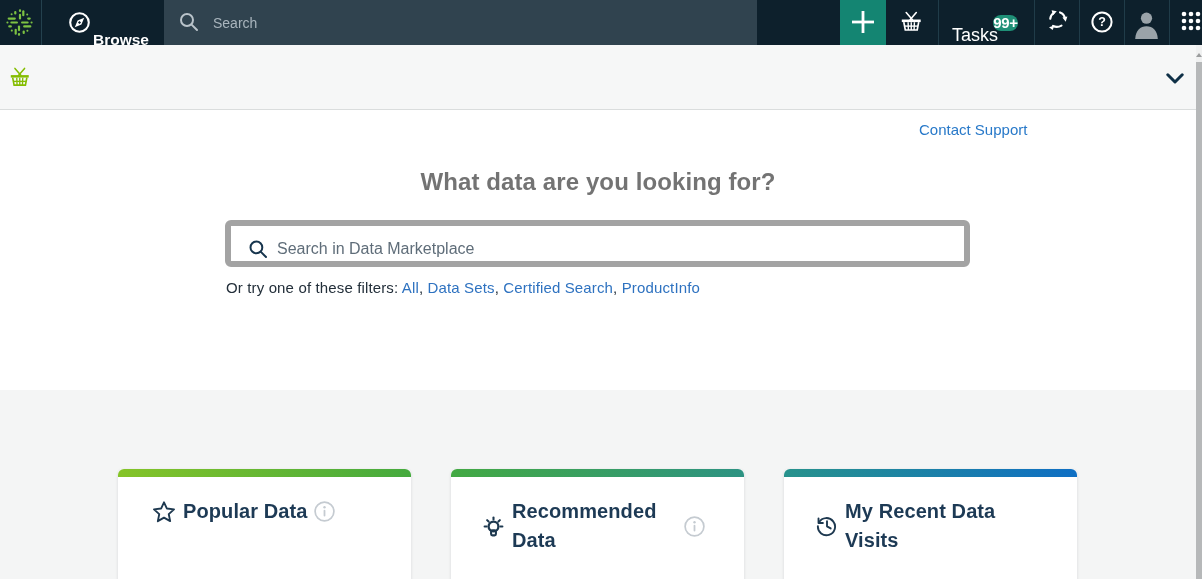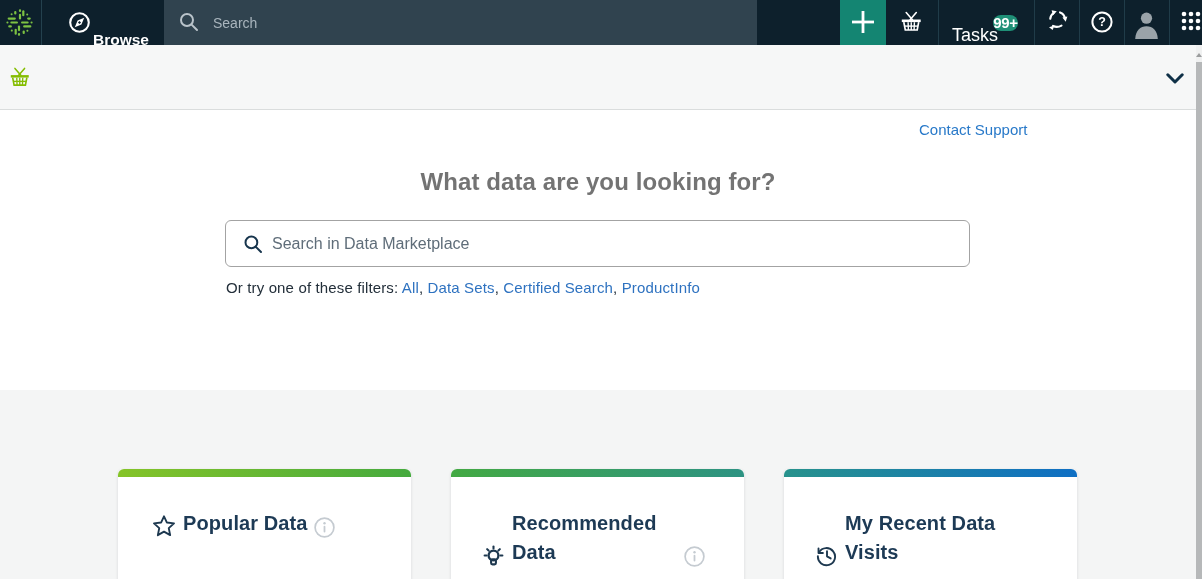--- a/index.html
+++ b/index.html
@@ -16,29 +16,29 @@
   .vsep { position:absolute; top:0; width:1px; height:45px; background:#203c49; }
   #tasks { position:absolute; left:952px; top:15px; color:#fff; font-size:18px;margin-top:10px; }
   #badge { position:absolute; left:993px; top:15px; width:25px; height:16px; background:#1f9077; border-radius:8px; color:#fff; font-size:15px; font-weight:bold; text-align:center; line-height:16px; letter-spacing:-0.3px; }
   
   #bar2 { position:absolute; left:0; top:45px; width:1202px; height:65px; background:#f6f7f7; border-bottom:1px solid #dadddd; }
   #bar2 h1 { position:absolute; left:48px; top:22px; font-size:23px; line-height:23px; font-weight:bold; color:#19293a; letter-spacing:0.75px; }
   
   #content { position:absolute; left:0; top:111px; width:1196px; height:279px; background:#fff; }
   #contact { position:absolute; left:919px; top:10px; font-size:15px; color:#2879c9; text-decoration:none; }
   #head { position:absolute; left:0; top:59px; width:1196px; text-align:center; font-size:24px; line-height:24px; font-weight:bold; color:#737373; letter-spacing:0.1px;}
-  #sbox { position:absolute; left:225px; top:109px; width:745px; height:47px; background:#fff; border:1px solid #a3a3a3; border-radius:6px; }
+  #sbox { position:absolute; left:225px; top:109px; width:745px; height:47px; background:#fff; border:6px solid #a3a3a3; border-radius:6px; }
   #sbox span { position:absolute; left:46px; top:14px; font-size:16px; color:#5f6d79; }
   #filters { position:absolute; left:226px; top:169px; font-size:15px; line-height:15px; color:#232f3a; letter-spacing:0.14px; }
   #filters a { color:#2e72c0; text-decoration:none; }
   
   #graysec { position:absolute; left:0; top:390px; width:1196px; height:189px; background:#f4f5f5; }
   .card { position:absolute; top:79px; width:293px; height:240px; background:#fff; border-radius:5px; box-shadow:0 1px 3px rgba(20,35,50,0.14); }
   .strip { position:absolute; left:0; top:0; width:293px; height:8px; border-radius:6px 6px 0 0; }
-  .chead { position:absolute; left:34px; top:40px; display:flex; align-items:flex-end; }
+  .chead { position:absolute; left:34px; top:28px; display:flex; align-items:center; }
   .chead .ttl { font-size:20px; font-weight:bold; color:#1d3a55; line-height:29px; margin-left:7px; letter-spacing:0.1px; }
   .icirc { margin-left:10px; flex:none; }
   
   #sbar { position:absolute; left:1196px; top:45px; width:6px; height:534px; background:#f0f1f1; }
   #sthumb { position:absolute; left:0; top:17px; width:6px; height:517px; background:#b6b8b9; }
   #sarrow { position:absolute; left:0px; top:8px; width:0; height:0; border-left:3px solid transparent; border-right:3px solid transparent; border-bottom:4px solid #9b9d9e; }
 </style>
 </head>
 <body>
 

